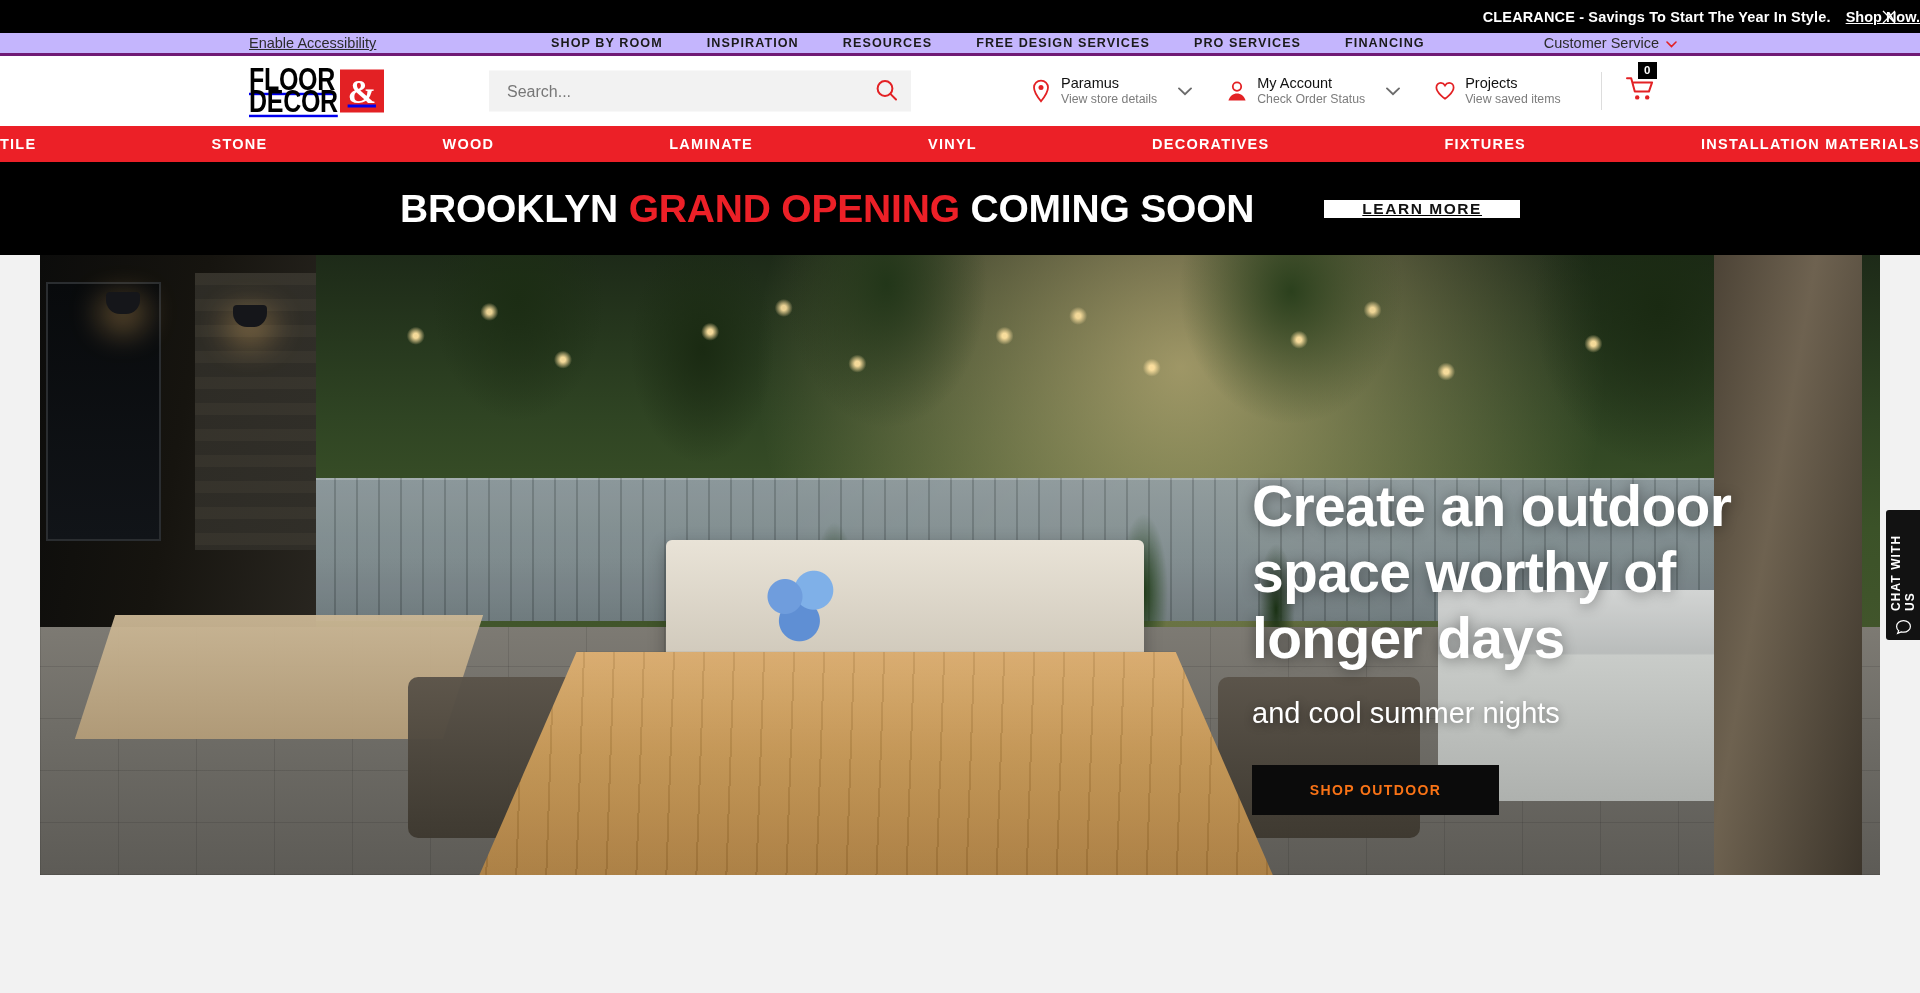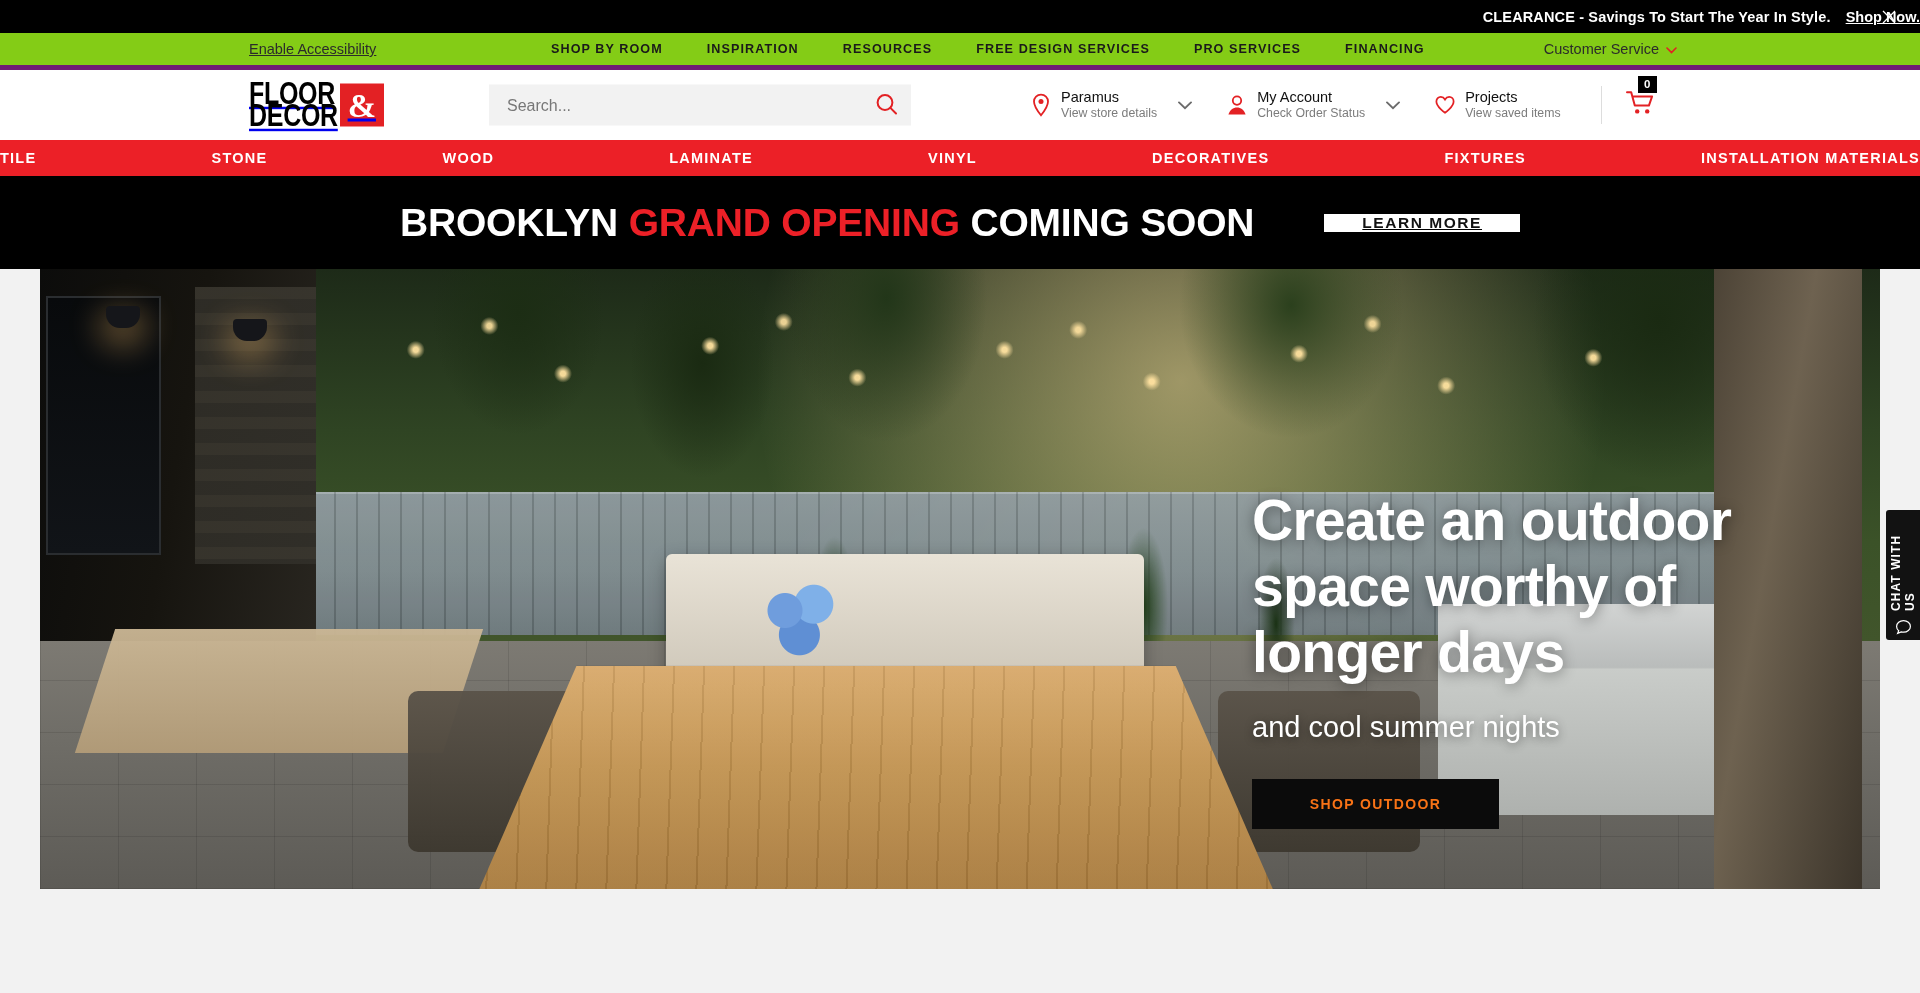--- a/index.html
+++ b/index.html
@@ -25,23 +25,23 @@
     font-size: 14.5px; font-weight: 700; text-decoration: underline;
     color: #fff; margin-left: 15px;
   }
   .promo-close {
     position: absolute; right: 20px; top: 50%; transform: translateY(-50%);
     width: 22px; height: 22px; cursor: pointer;
   }
 
   
   .util-nav {
-    height: 37px; background: #84cc16;
+    height: 23px; background: #c4b5fd;
     display: flex; align-items: center;
-    border-bottom: 5px solid #701a75;
+    border-bottom: 3px solid #701a75;
     position: relative;
   }
   .accessibility {
     position: absolute; left: 249px;
     font-size: 14.5px; color: #2b2b2b;
   }
   .util-links {
     position: absolute; left: 551px;
     display: flex; align-items: center; gap: 44px;
   }

